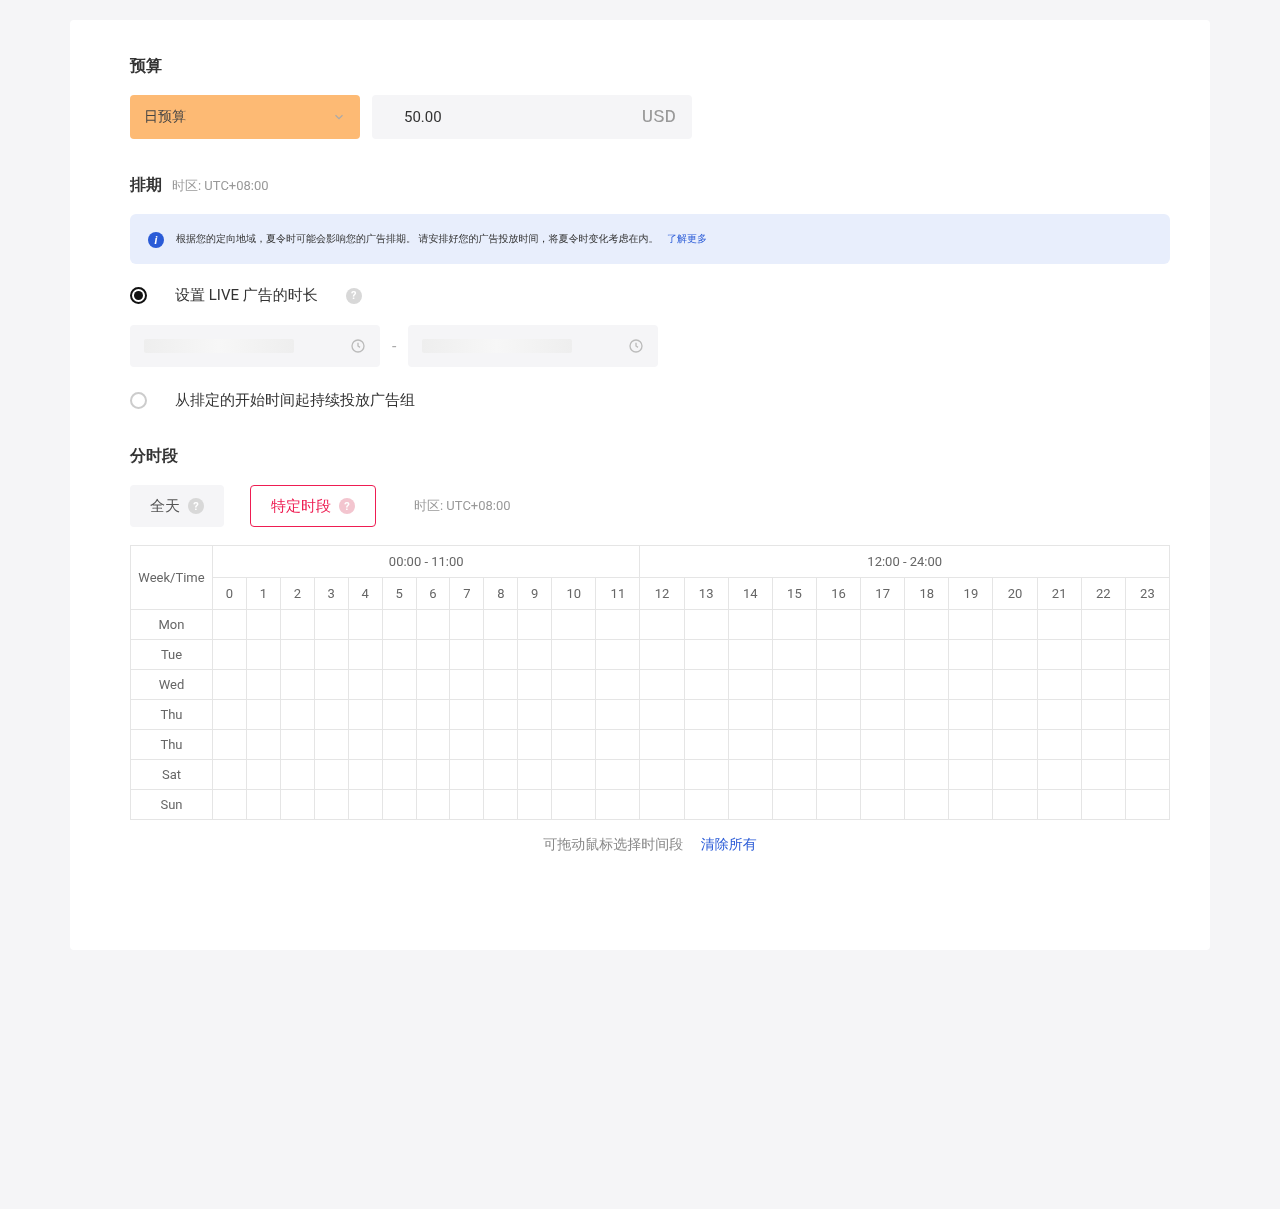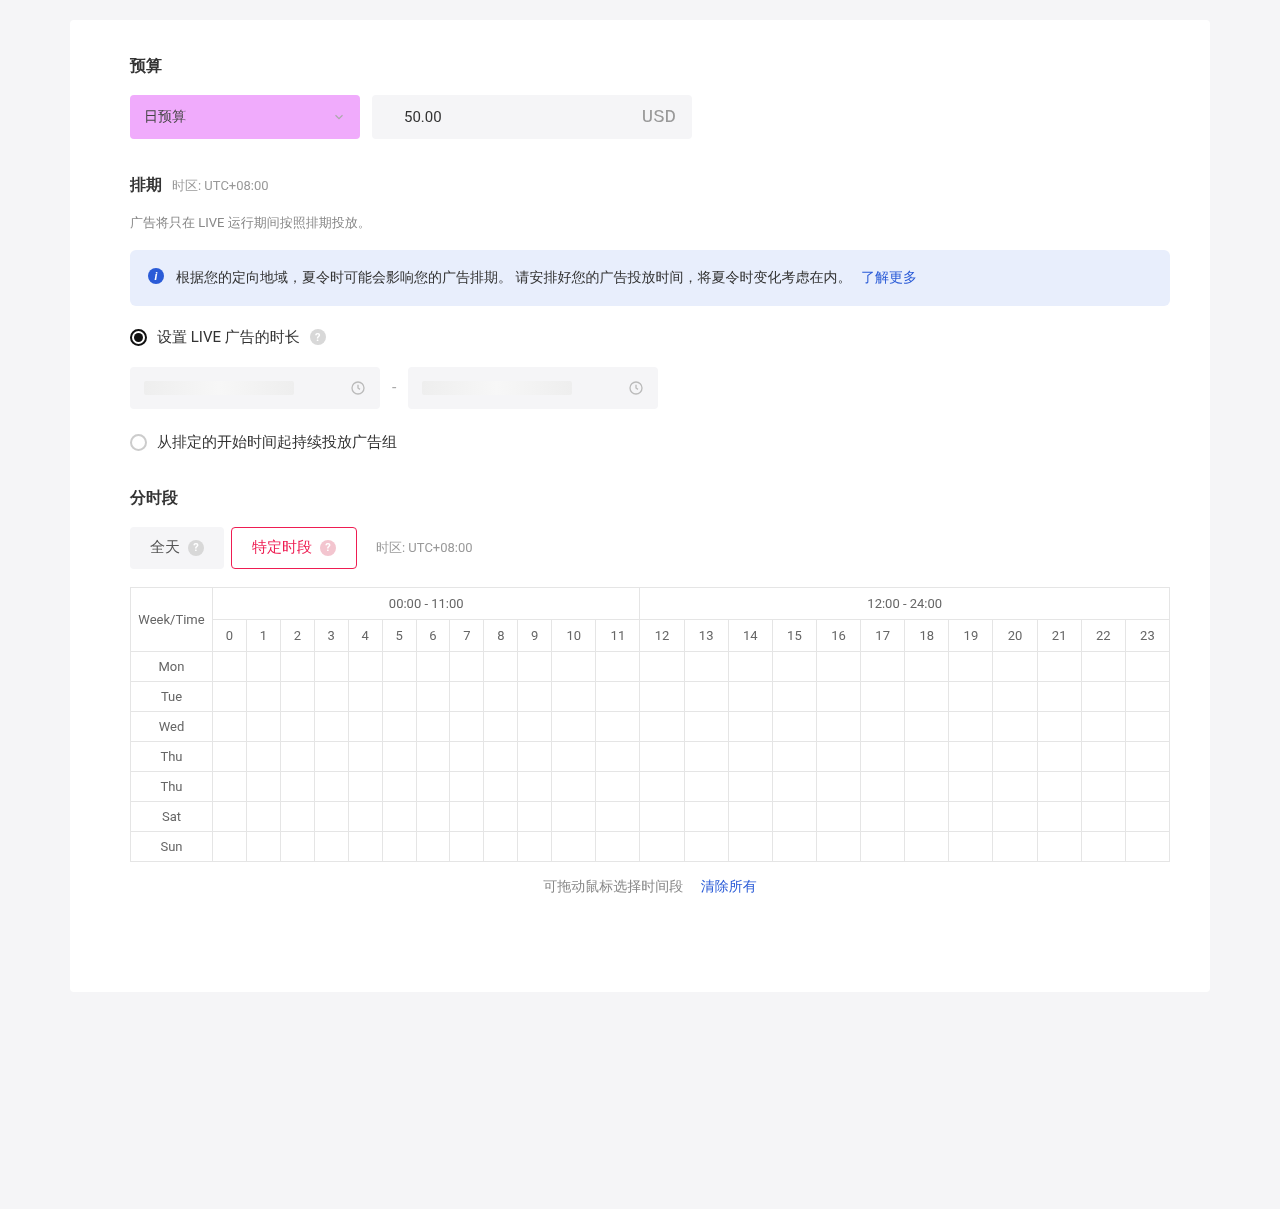--- a/index.html
+++ b/index.html
@@ -3,42 +3,42 @@
 <meta charset="utf-8">
 <style>
 * { box-sizing: border-box; margin: 0; padding: 0; }
 body { font-family: -apple-system, BlinkMacSystemFont, "Segoe UI", Roboto, "Helvetica Neue", Arial, sans-serif; background: #f5f5f7; color: #333; font-size: 14px; }
 .page { background: #fff; margin: 20px auto; max-width: 1140px; padding: 36px 40px 60px 40px; border-radius: 4px; }
 .section-title { font-size: 20px; font-weight: 700; color: #1a1a1a; margin-bottom: 40px; }
 .subsection { margin-left: 20px; margin-bottom: 36px; }
 .field-label { font-size: 16px; font-weight: 600; color: #333; margin-bottom: 18px; display: flex; align-items: center; gap: 10px; }
 .hint-label { font-size: 13px; color: #999; font-weight: 400; }
 .budget-row { display: flex; gap: 12px; align-items: center; }
-.select-box { background: #f0abfc; border: none; border-radius: 4px; height: 44px; display: flex; align-items: center; padding: 0 14px; min-width: 230px; justify-content: space-between; cursor: pointer; color: #444; }
+.select-box { background: #fdba74; border: none; border-radius: 4px; height: 44px; display: flex; align-items: center; padding: 0 14px; min-width: 230px; justify-content: space-between; cursor: pointer; color: #444; }
 .chevron { width: 14px; height: 14px; color: #aaa; }
 .input-box { background: #f5f5f7; border: none; border-radius: 4px; height: 44px; display: flex; align-items: center; padding: 0 16px; min-width: 320px; justify-content: space-between; }
 .input-val { color: #333; font-size: 15px; margin-left: 16px; }
 .input-unit { color: #999; font-size: 19px; font-family: Liberation Mono, monospace; }
 .desc { color: #888; font-size: 13px; margin-bottom: 18px; }
 .info-banner { background: #e8eefc; border-radius: 6px; padding: 16px 18px; display: flex; gap: 12px; align-items: flex-start; margin-bottom: 22px; }
 .info-icon { width: 16px; height: 16px; border-radius: 50%; background: #2a5bd7; color: #fff; display: inline-flex; align-items: center; justify-content: center; font-size: 11px; font-weight: 700; flex-shrink: 0; margin-top: 2px; font-style: italic; }
-.info-text { color: #333; line-height: 1.7; font-size: 14px; }
+.info-text { color: #333; line-height: 1.7; font-size: 10px; }
 .info-link { color: #2a5bd7; cursor: pointer; margin-left: 6px; }
-.radio-row { display: flex; align-items: center; gap: 10px; margin-bottom: 20px; }
+.radio-row { display: flex; align-items: center; gap: 28px; margin-bottom: 20px; }
 .radio { width: 17px; height: 17px; border-radius: 50%; border: 2px solid #ccc; position: relative; cursor: pointer; flex-shrink: 0; }
 .radio.selected { border-color: #111; }
 .radio.selected::after { content: ""; position: absolute; inset: 2px; background: #111; border-radius: 50%; }
 .radio-label { font-size: 15px; color: #333; }
 .help-icon { width: 16px; height: 16px; border-radius: 50%; background: #d8d8d8; color: #fff; display: inline-flex; align-items: center; justify-content: center; font-size: 11px; font-weight: 700; }
 .time-range-row { display: flex; align-items: center; gap: 12px; margin-left: 0; margin-bottom: 24px; }
 .time-input { background: #f5f5f7; border: none; border-radius: 4px; height: 42px; width: 250px; display: flex; align-items: center; justify-content: space-between; padding: 0 14px; }
 .time-blur { width: 150px; height: 14px; background: linear-gradient(90deg,#eee,#f7f7f7,#eee); border-radius: 2px; }
 .clock-icon { width: 16px; height: 16px; color: #bbb; }
 .time-sep { color: #aaa; font-size: 16px; }
-.tab-row { display: flex; align-items: center; gap: 7px; margin-bottom: 18px; }
+.tab-row { display: flex; align-items: center; gap: 26px; margin-bottom: 18px; }
 .tab { height: 42px; padding: 0 20px; display: flex; align-items: center; gap: 8px; border-radius: 4px; cursor: pointer; font-size: 15px; }
 .tab.inactive { background: #f5f5f7; color: #555; }
 .tab.active { background: #fff; border: 1px solid #ee1d52; color: #ee1d52; }
 .tz-label { color: #999; font-size: 13px; margin-left: 12px; }
 .schedule-table { border-collapse: collapse; width: 100%; }
 .schedule-table th, .schedule-table td { border: 1px solid #e5e5e5; font-weight: 400; font-size: 13px; color: #666; text-align: center; }
 .schedule-table thead th { padding: 8px 8px; background: #fff; }
 .schedule-table tbody td { height: 30px; }
 .schedule-table .wk { width: 82px; padding: 0 6px; }
 .schedule-table .hour-cell { cursor: pointer; }
@@ -64,21 +64,20 @@
         <span class="input-unit">USD</span>
       </div>
     </div>
   </div>
 
   <div class="subsection">
     <div class="field-label">
       <span>排期</span>
       <span class="hint-label">时区: UTC+08:00</span>
     </div>
-    <div class="desc">广告将只在 LIVE 运行期间按照排期投放。</div>
 
     <div class="info-banner">
       <span class="info-icon">i</span>
       <div class="info-text">
         <span>根据您的定向地域，夏令时可能会影响您的广告排期。 请安排好您的广告投放时间，将夏令时变化考虑在内。</span>
         <span class="info-link">了解更多</span>
       </div>
     </div>
 
     <div class="radio-row">

